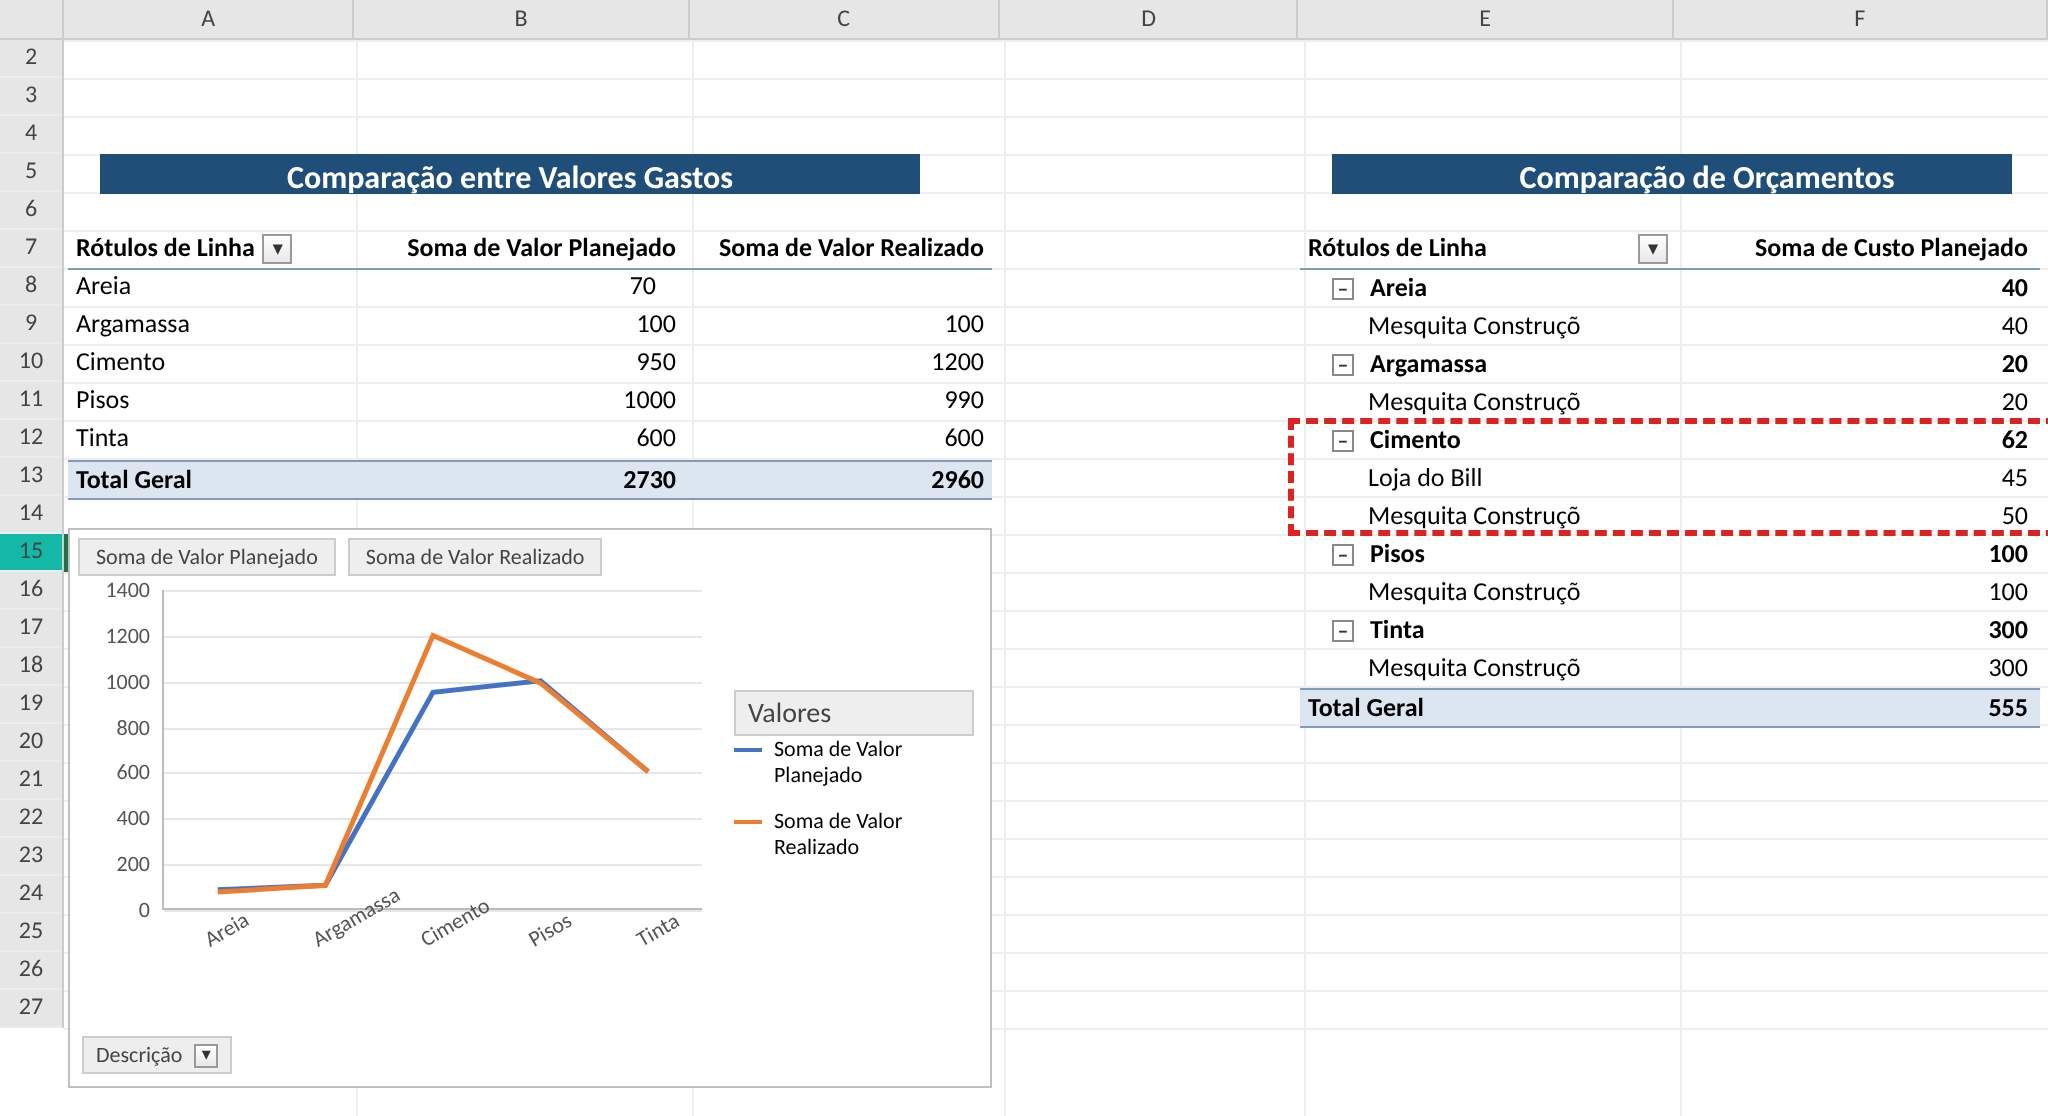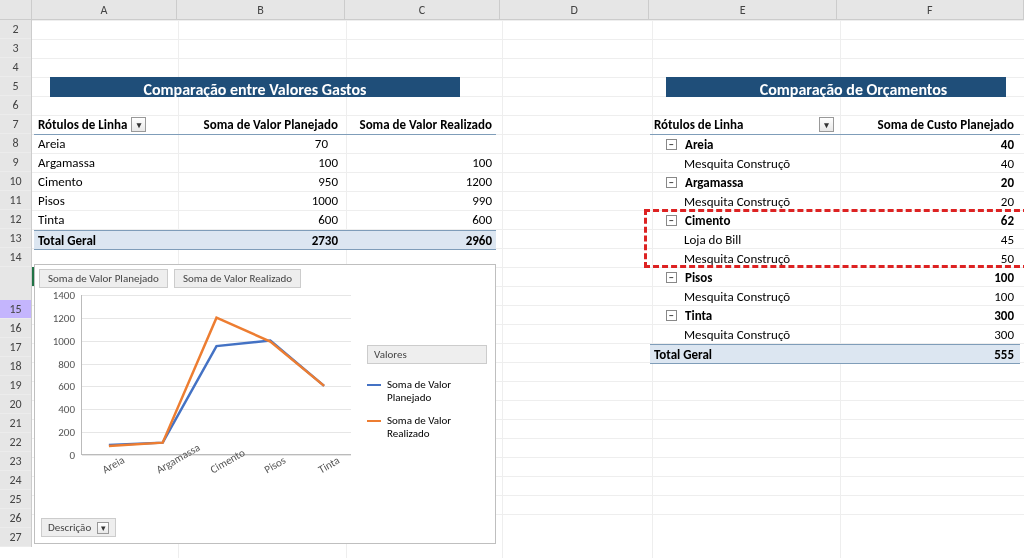--- a/index.html
+++ b/index.html
@@ -36,21 +36,21 @@
     border-right: 1px solid #ccc;
   }
   .row-headers .rh {
     height: 19px;
     text-align: center;
     font-size: 12px;
     color: #444;
     line-height: 19px;
     border-bottom: 1px solid #ececec;
   }
-  .row-headers .rh.sel { background: #c4b5fd; margin-top: 33px; }
+  .row-headers .rh.sel { background: #14b8a6; }
   .sheet {
     position: absolute;
     left: 32px; top: 20px;
     right: 0; bottom: 0;
   }
 
   
   .title-bar {
     position: absolute;
     background: #1f4e79;
@@ -196,23 +196,23 @@
     position: absolute;
     right: 8px;
     top: 80px;
     width: 120px;
     font-size: 11px;
   }
   .legend-title {
     background: #eee;
     border: 1px solid #ccc;
     padding: 2px 6px;
-    font-size: 11px;
+    font-size: 14px;
     color: #444;
-    margin-bottom: 14px;
+    margin-bottom: 0;
   }
   .legend-item { display: flex; align-items: flex-start; gap: 6px; margin-bottom: 10px; }
   .swatch { width: 14px; height: 0; border-top: 2px solid #000; margin-top: 6px; }
   .desc-btn {
     position: absolute;
     left: 6px;
     bottom: 6px;
     background: #eee;
     border: 1px solid #ccc;
     font-size: 11px;

